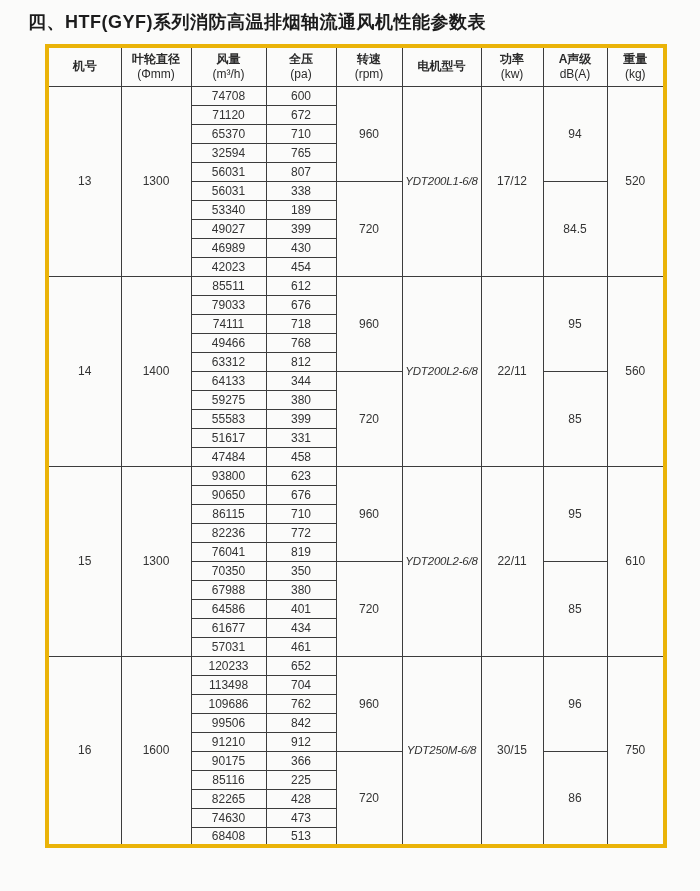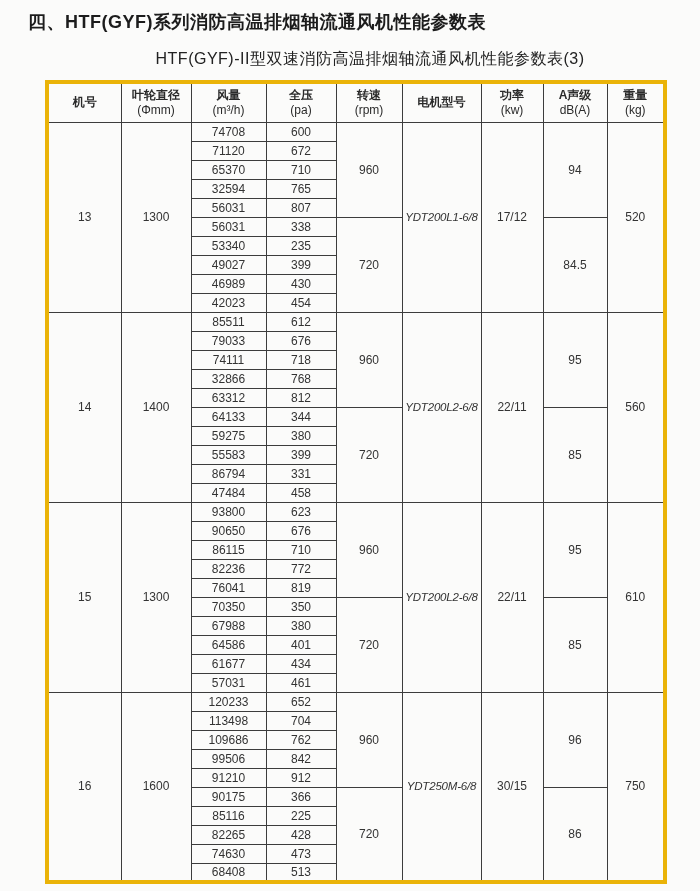--- a/index.html
+++ b/index.html
@@ -48,21 +48,20 @@
   td { font-size: 12px; color: #333; }
   td.motor-model-cell { font-size: 11.5px; letter-spacing: -0.2px; font-style: italic; }
 </style>
 </head>
 <body>
 
 <div class="page">
 
   <div class="doc-title">四、HTF(GYF)系列消防高温排烟轴流通风机性能参数表</div>
 
-  <div class="doc-subtitle">HTF(GYF)-II型双速消防高温排烟轴流通风机性能参数表(3)</div>
 
   <table class="params">
     <colgroup>
       <col style="width:74px">
         <col style="width:70px">
         <col style="width:75px">
       <col style="width:70px">
         <col style="width:66px">
         <col style="width:79px">
       <col style="width:62px">
@@ -138,21 +137,21 @@
           <td>807</td>
         </tr>
         <tr>
           <td>56031</td>
           <td>338</td>
           <td rowspan="5">720</td>
           <td rowspan="5">84.5</td>
         </tr>
         <tr>
           <td>53340</td>
-          <td>235</td>
+          <td>189</td>
         </tr>
         <tr>
           <td>49027</td>
           <td>399</td>
         </tr>
         <tr>
           <td>46989</td>
           <td>430</td>
         </tr>
         <tr>
@@ -172,21 +171,21 @@
         </tr>
         <tr>
           <td>79033</td>
           <td>676</td>
         </tr>
         <tr>
           <td>74111</td>
           <td>718</td>
         </tr>
         <tr>
-          <td>32866</td>
+          <td>49466</td>
           <td>768</td>
         </tr>
         <tr>
           <td>63312</td>
           <td>812</td>
         </tr>
         <tr>
           <td>64133</td>
           <td>344</td>
           <td rowspan="5">720</td>
@@ -194,21 +193,21 @@
         </tr>
         <tr>
           <td>59275</td>
           <td>380</td>
         </tr>
         <tr>
           <td>55583</td>
           <td>399</td>
         </tr>
         <tr>
-          <td>86794</td>
+          <td>51617</td>
           <td>331</td>
         </tr>
         <tr>
           <td>47484</td>
           <td>458</td>
         </tr>
         <tr>
           <td rowspan="10">15</td>
           <td rowspan="10">1300</td>
           <td>93800</td>

